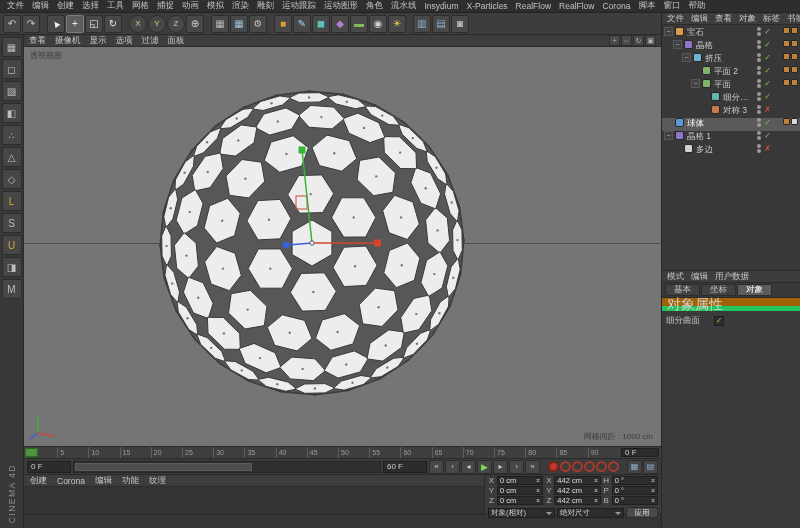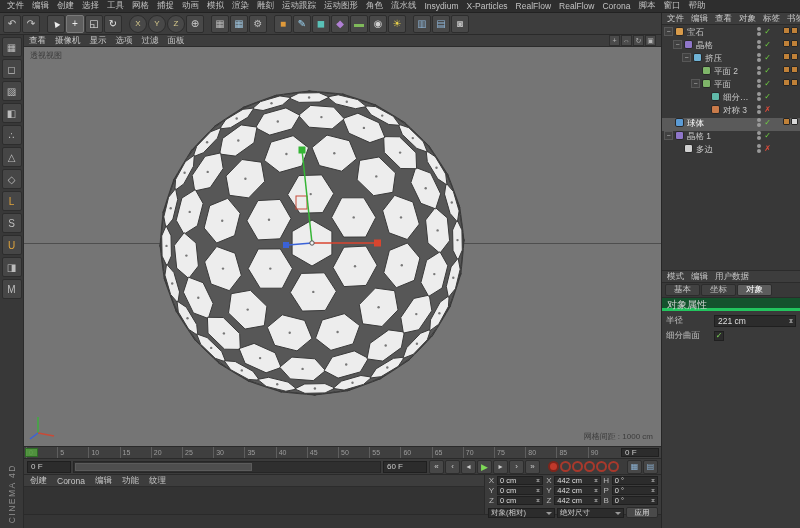--- a/index.html
+++ b/index.html
@@ -91,21 +91,21 @@
   .dots i{width:4px;height:4px;border-radius:50%;background:#9a9a9a;display:block}
   .chk{width:9px;text-align:center;font-size:8px;flex:0 0 auto}
   .tags{display:flex;gap:1px;width:26px;justify-content:flex-end;flex:0 0 auto}
   .tag{width:7px;height:7px;background:#c08138;border:1px solid #262626;border-radius:1px;display:block}
   .tag.c{background:#d8d8d8}
   .am-title{height:15px;display:flex;align-items:center;gap:4px;padding:0 5px;background:#383838;border-bottom:1px solid #2b2b2b;font-size:8.5px;color:#d8d8d8}
   .sph{width:10px;height:10px;border-radius:50%;background:radial-gradient(circle at 35% 30%,#a8d4f2,#3a76b5);border:1px solid #27517c;flex:0 0 auto}
   .am-tabs{height:15px;display:flex;gap:1px;padding:1px 3px;background:#383838;border-bottom:1px solid #2b2b2b}
   .am-tab{padding:0 8px;display:flex;align-items:center;background:#424242;border:1px solid #2c2c2c;font-size:8.5px;color:#c0c0c0;border-radius:2px}
   .am-tab.active{background:#5c5c5c;color:#fff}
-  .am-section{height:13px;line-height:13px;padding:0 5px;background:#14532d;border-bottom:3px solid #22c55e;font-size:10px;color:#d2d2d2}
+  .am-section{height:13px;line-height:13px;padding:0 5px;background:#a16207;border-bottom:5px solid #22c55e;font-size:14px;color:#d2d2d2}
   .am-fields{padding:3px 4px;display:flex;flex-direction:column;gap:2px;background:#3a3a3a}
   .afrow{display:flex;align-items:center;height:13px;font-size:8.5px}
   .aflabel{width:48px;color:#c0c0c0;flex:0 0 auto;overflow:hidden;white-space:nowrap}
   .affield{flex:1;height:12px;background:#2c2c2c;border:1px solid #1f1f1f;display:flex;align-items:center;padding:0 9px 0 3px;color:#ddd;position:relative;overflow:hidden}
   .affield.num::before{content:"";position:absolute;right:2px;top:2px;border:2px solid transparent;border-bottom:3px solid #8a8a8a}
   .affield.num::after{content:"";position:absolute;right:2px;bottom:2px;border:2px solid transparent;border-top:3px solid #8a8a8a}
   .affield.sel{padding-right:3px}
   .affield.sel .arr{margin-left:auto;width:0;height:0;border:3px solid transparent;border-top:4px solid #999;transform:translateY(2px)}
   .afcheck{width:10px;height:10px;background:#2c2c2c;border:1px solid #1f1f1f;display:flex;align-items:center;justify-content:center;color:#7ed957;font-size:8px;flex:0 0 auto}
   .am-filler{flex:1;background:#3a3a3a}
@@ -772,26 +772,20 @@
 
       <span class="am-tab">基本</span>
           <span class="am-tab">坐标</span>
           <span class="am-tab active">对象</span>
         </div>
 
       <div class="am-section">对象属性</div>
 
       <div class="am-fields">
         <div class="afrow">
-          <span class="aflabel">半径</span>
-          <span class="affield num">
-              <span>221 cm</span>
-            </span>
-        </div>
-        <div class="afrow">
           <span class="aflabel">细分曲面</span>
           <span class="afcheck">✓</span>
         </div>
       </div>
 
       <div class="am-filler"></div>
     </div>
   </div>
 </div>
 

